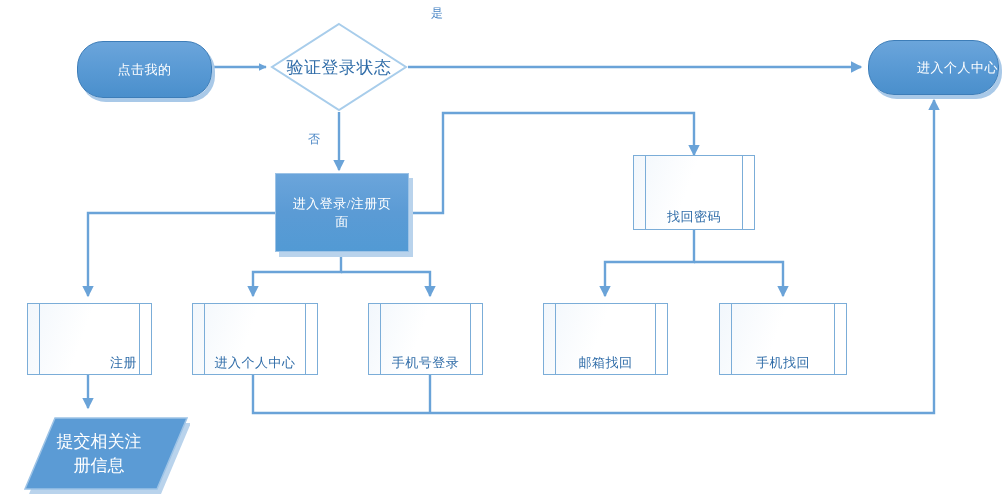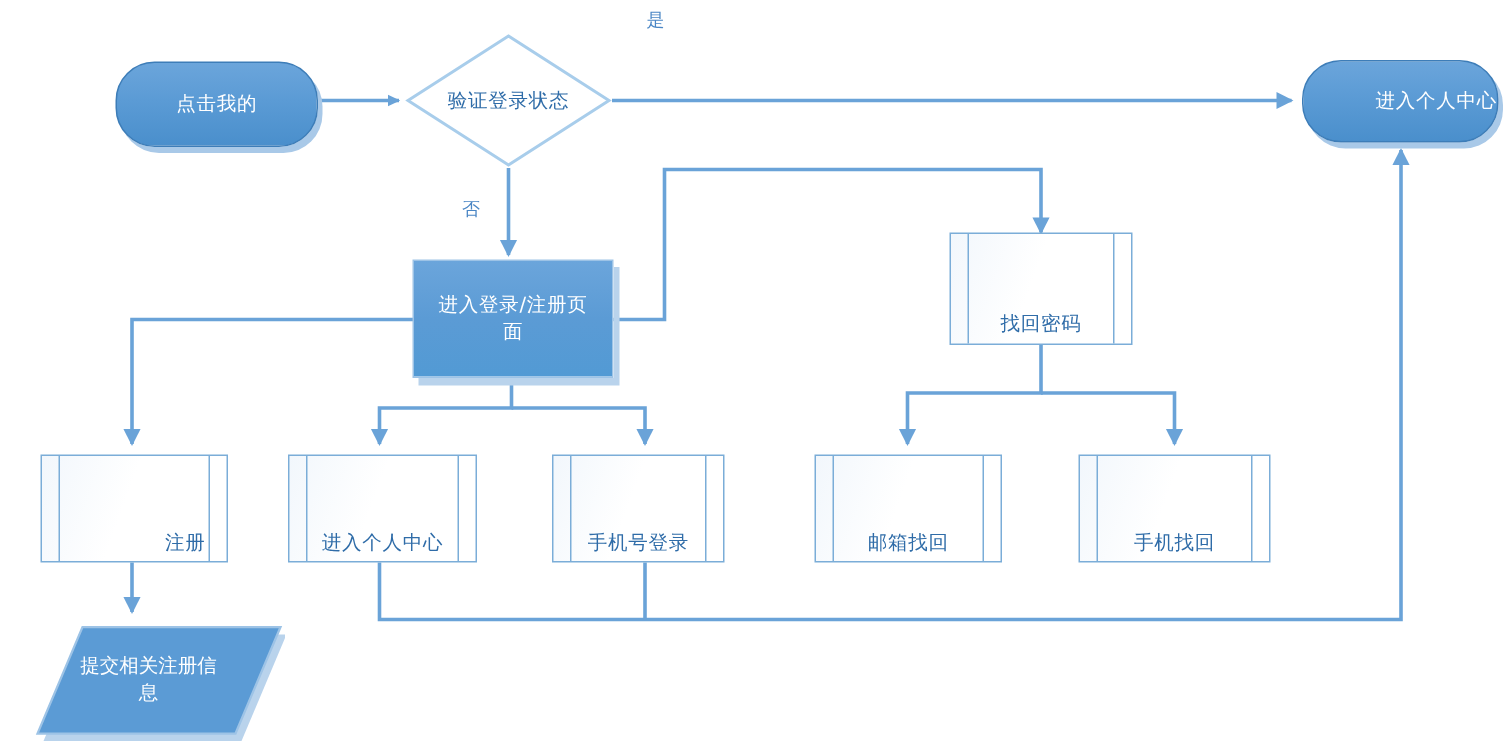--- a/index.html
+++ b/index.html
@@ -42,31 +42,32 @@
     position:absolute;
     inset:0;
   }
   .diamond-label{
     position:absolute;
     inset:0;
     display:flex;
     align-items:center;
     justify-content:center;
     color:#2f6ca8;
-    font-size:13px;
+    font-size:17px;
     letter-spacing:0.5px;
   }
   
   .process-blue{
     background:linear-gradient(180deg,#6ba5db 0%,#5b9bd5 50%,#529ad4 100%);
     border:1px solid #9dc3e6;
     color:#ffffff;
     box-shadow:4px 5px 0 0 #b9d3ec;
     z-index:4;
     padding:0 8px;
+    font-family:Liberation Serif, serif;
   }
   
   .predef{
     background:linear-gradient(110deg,#f2f7fc 0%,#ffffff 45%,#ffffff 100%);
     border:1px solid #7badd8;
     color:#2f6ca8;
     z-index:4;
   }
   .predef .bar{
     position:absolute;
@@ -83,21 +84,21 @@
     z-index:4;
   }
   .para-shape{position:absolute;inset:0;}
   .para-label{
     position:absolute;
     inset:0;
     display:flex;
     align-items:center;
     justify-content:center;
     color:#ffffff;
-    font-size:13px;
+    font-size:17px;
     line-height:1.4;
     text-align:center;
   }
   
   .edge-label{
     position:absolute;
     color:#4a86c5;
     font-size:12px;
     z-index:6;
     white-space:nowrap;

